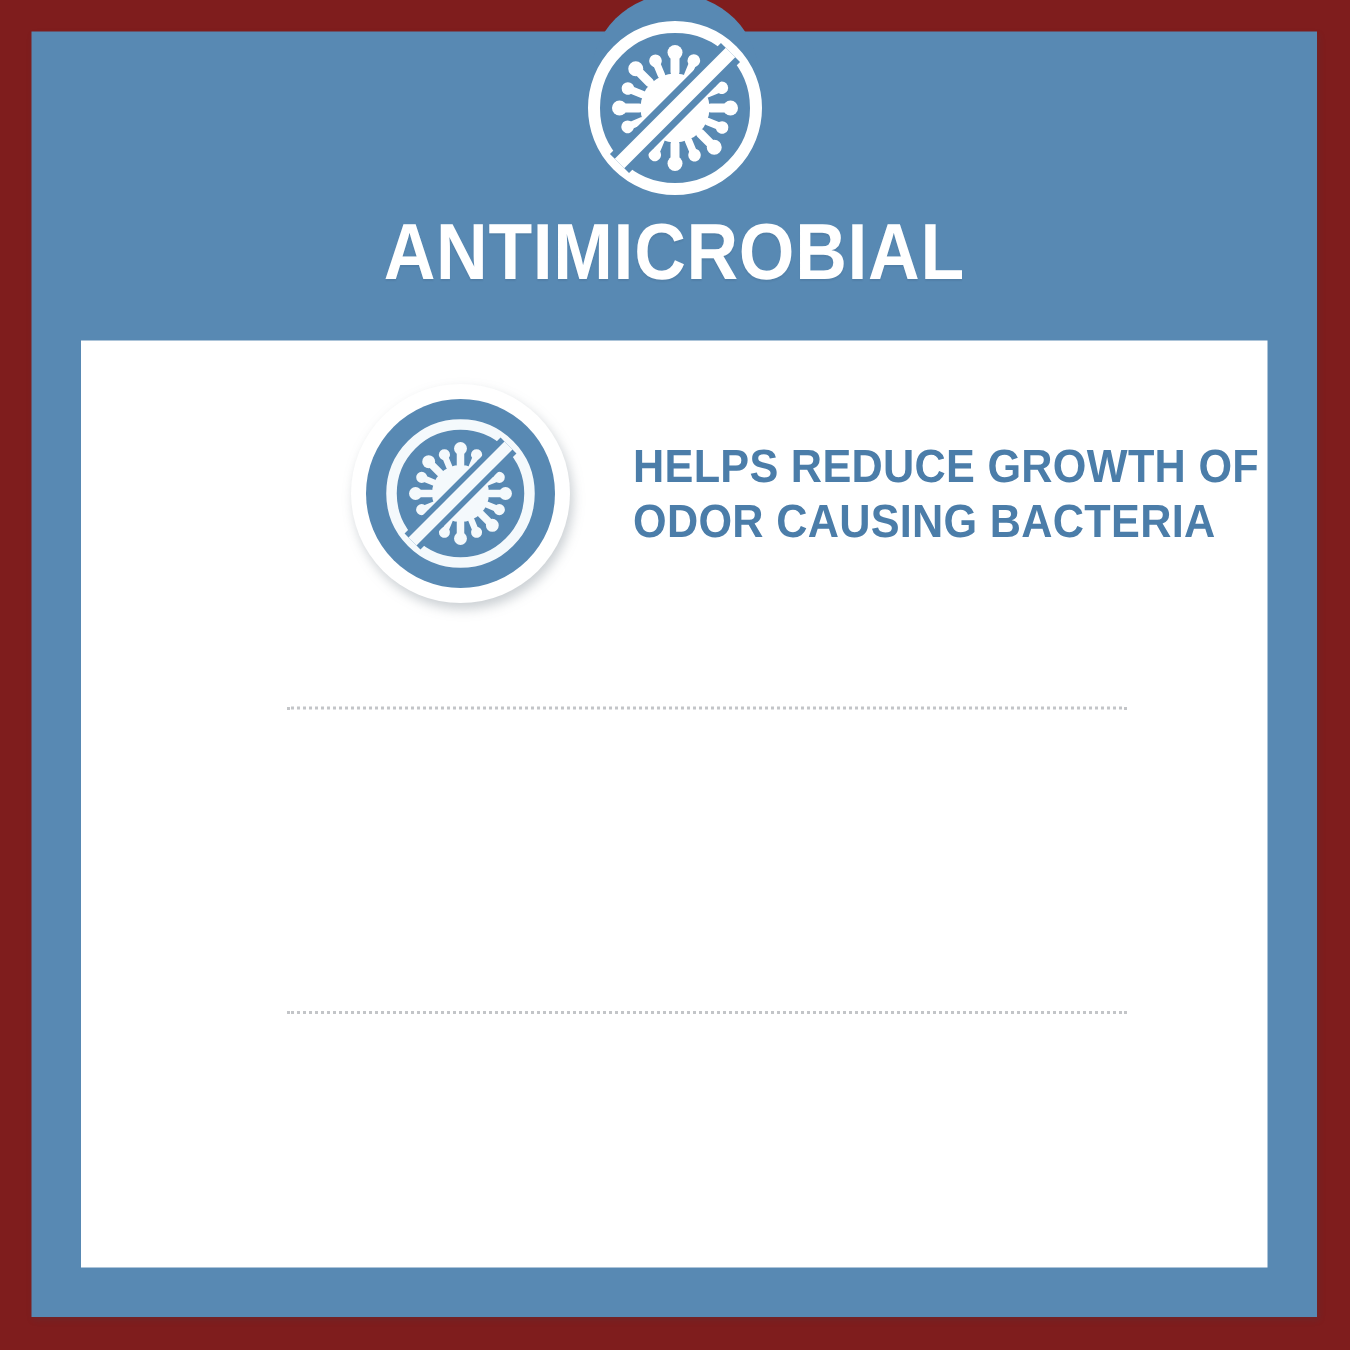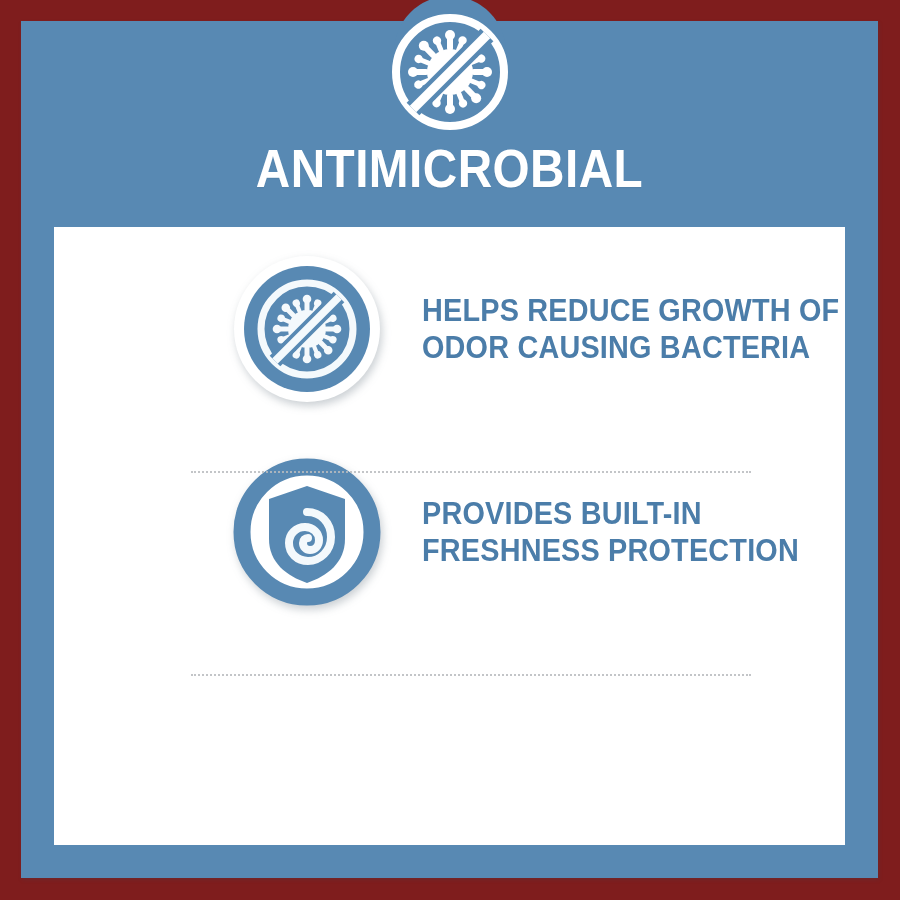--- a/index.html
+++ b/index.html
@@ -273,36 +273,20 @@
               <line x1="43" y1="107" x2="107" y2="43" stroke="#5889b3" stroke-width="15"></line>
               <line x1="43" y1="107" x2="107" y2="43" stroke="#f4f9fc" stroke-width="7.5"></line>
             </svg>
           </div>
           <div class="feature-text">
             <span class="line">HELPS REDUCE GROWTH OF</span>
             <span class="line">ODOR CAUSING BACTERIA</span>
           </div>
         </div>
 
-        <div class="feature-row row-1">
-          <div class="feature-icon-wrap">
-            <svg viewBox="0 0 150 150" xmlns="http://www.w3.org/2000/svg">
-              <circle cx="75" cy="75" r="73" fill="#ffffff"></circle>
-              <circle cx="75" cy="75" r="65" fill="none" stroke="#5889b3" stroke-width="17"></circle>
-              <path d="M75 29 L113 42 L113 82 C113 106 95 119 75 126 C55 119 37 106 37 82 L37 42 Z" fill="#5889b3"></path>
-              <path d="M75 55 C89 55 99 66 99 80 C99 94 88 104 76 104 C65 104 57 96 57 86
-                       C57 77 64 70 73 70 C81 70 87 76 87 83 C87 89 83 93 78 93
-                       C74 93 71 90 71 86 C71 83 73 81 76 81" fill="none" stroke="#f4f9fc" stroke-width="8" stroke-linecap="round"></path>
-            </svg>
-          </div>
-          <div class="feature-text">
-            <span class="line">PROVIDES BUILT-IN</span>
-            <span class="line">FRESHNESS PROTECTION</span>
-          </div>
-        </div>
 
 
         <div class="divider div-0"></div>
         <div class="divider div-1"></div>
 
       </div>
     </div>
   </div>
 </div>
 

